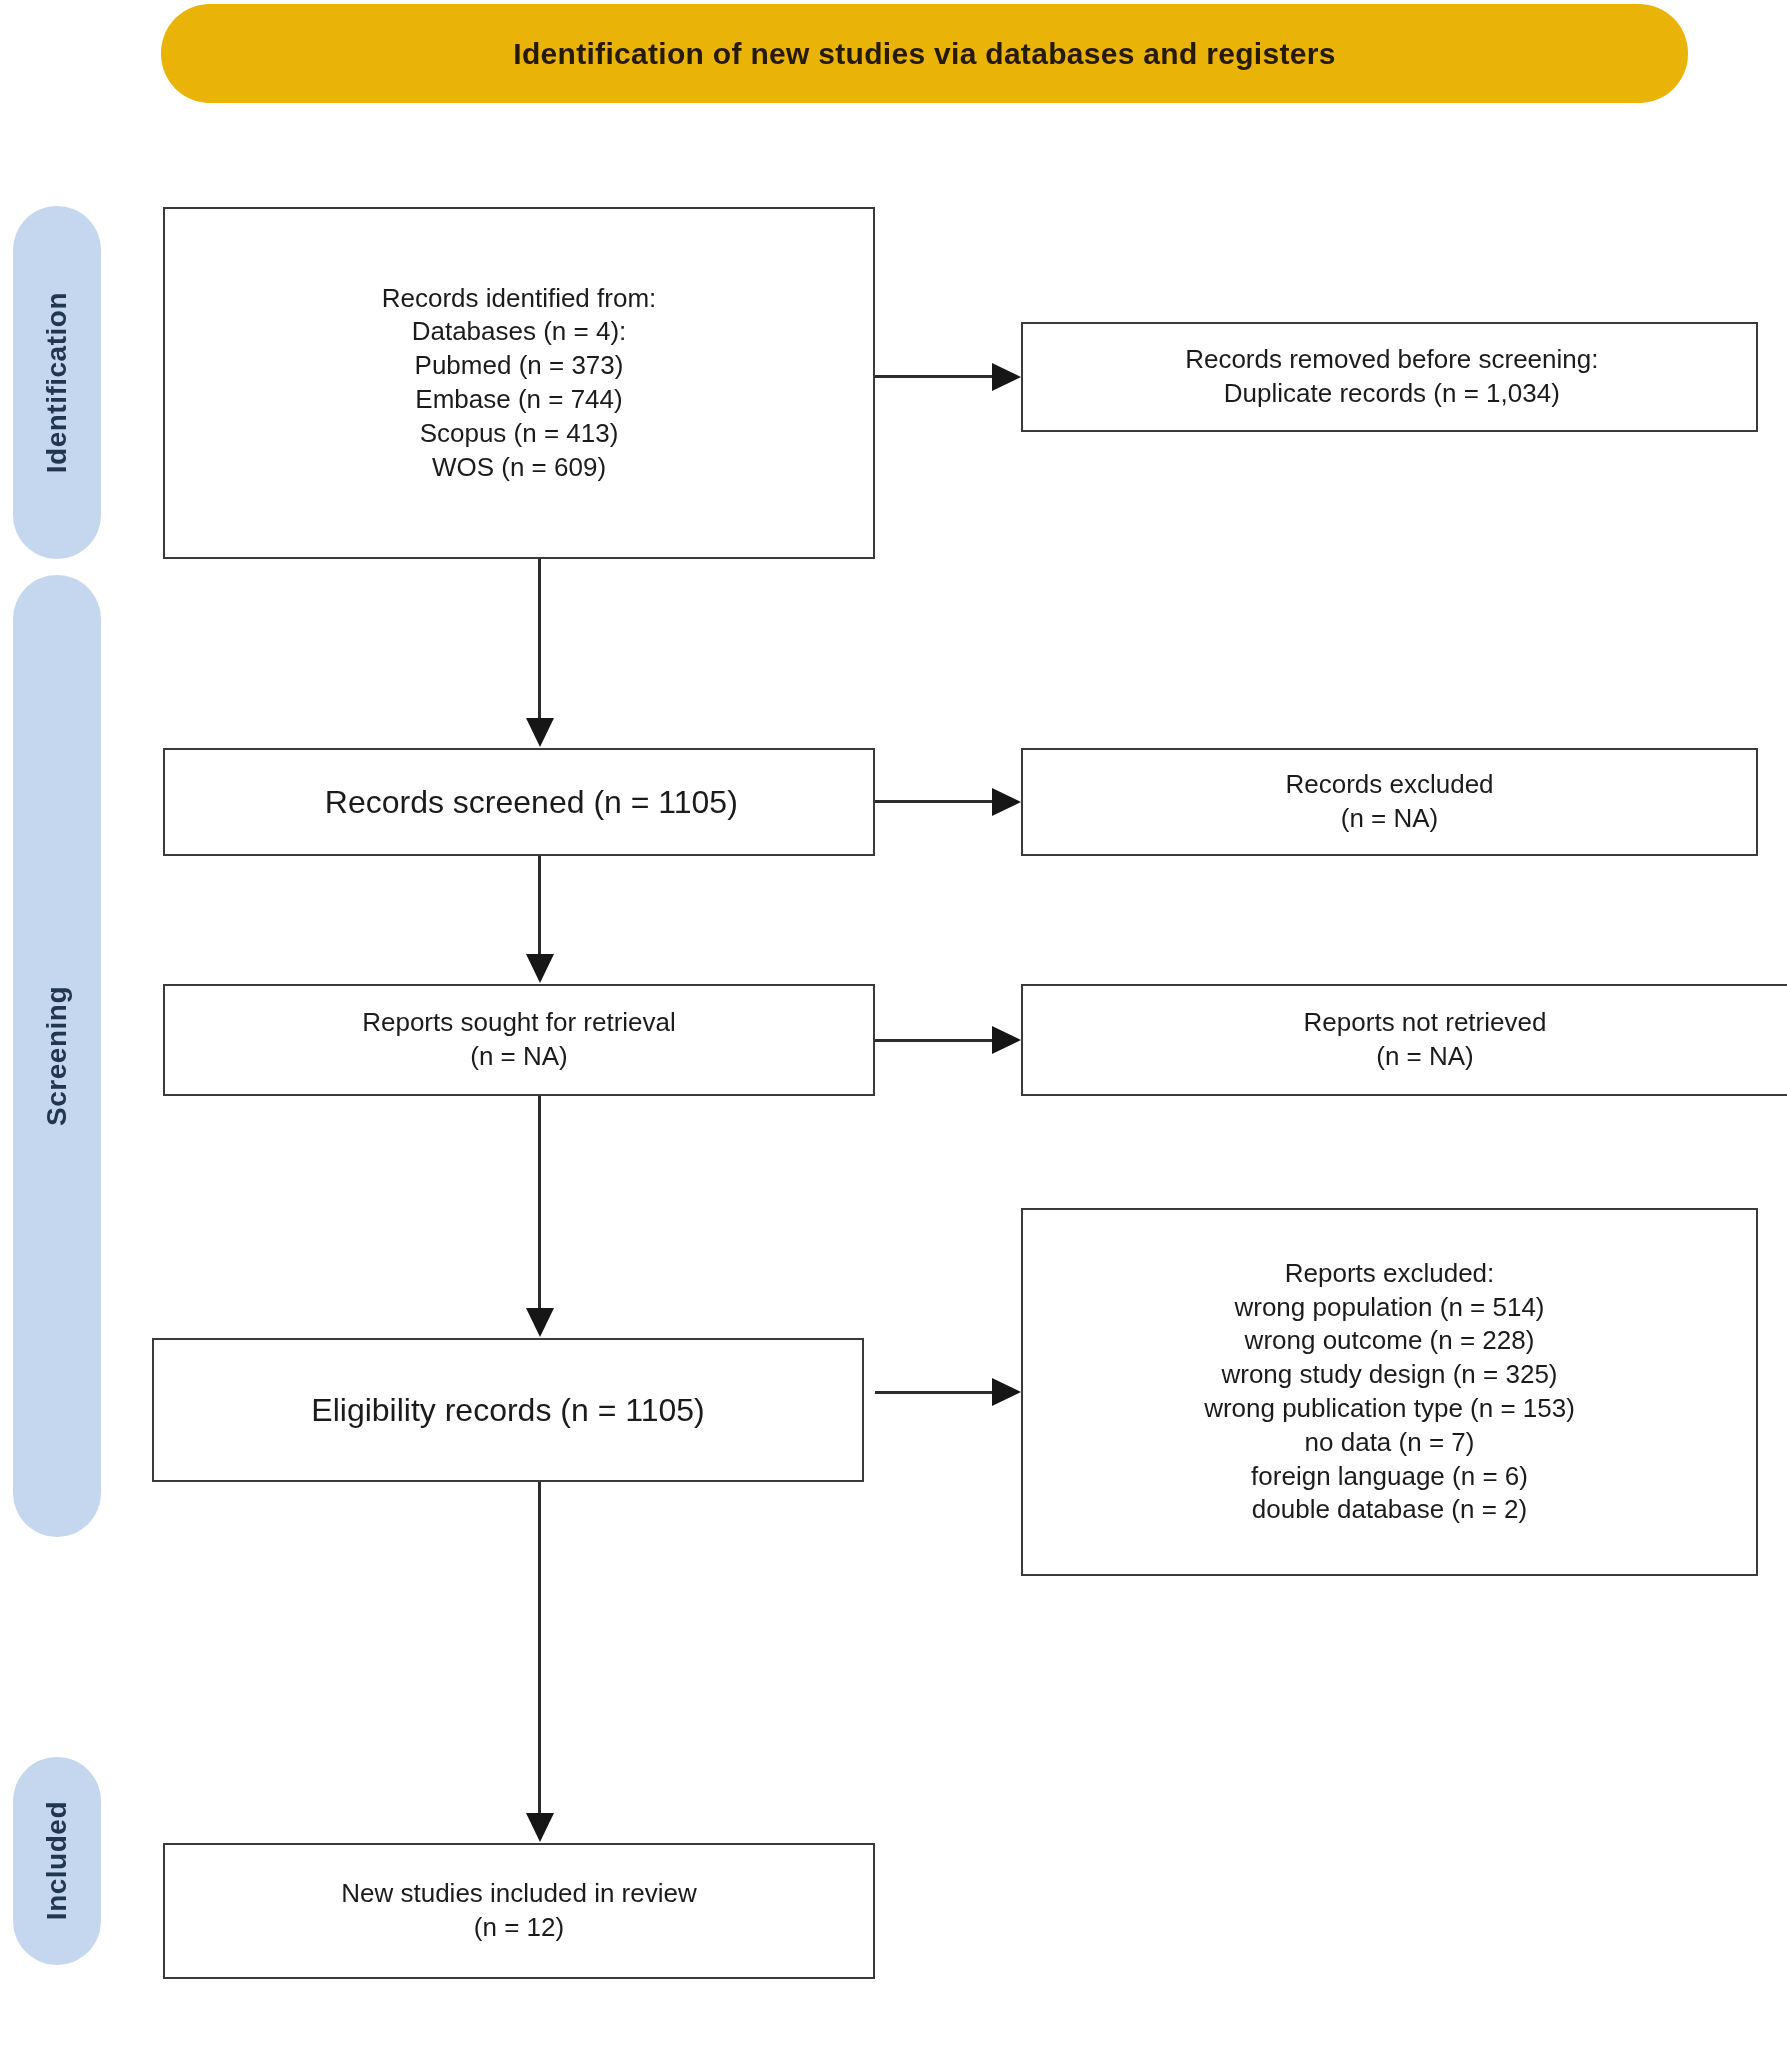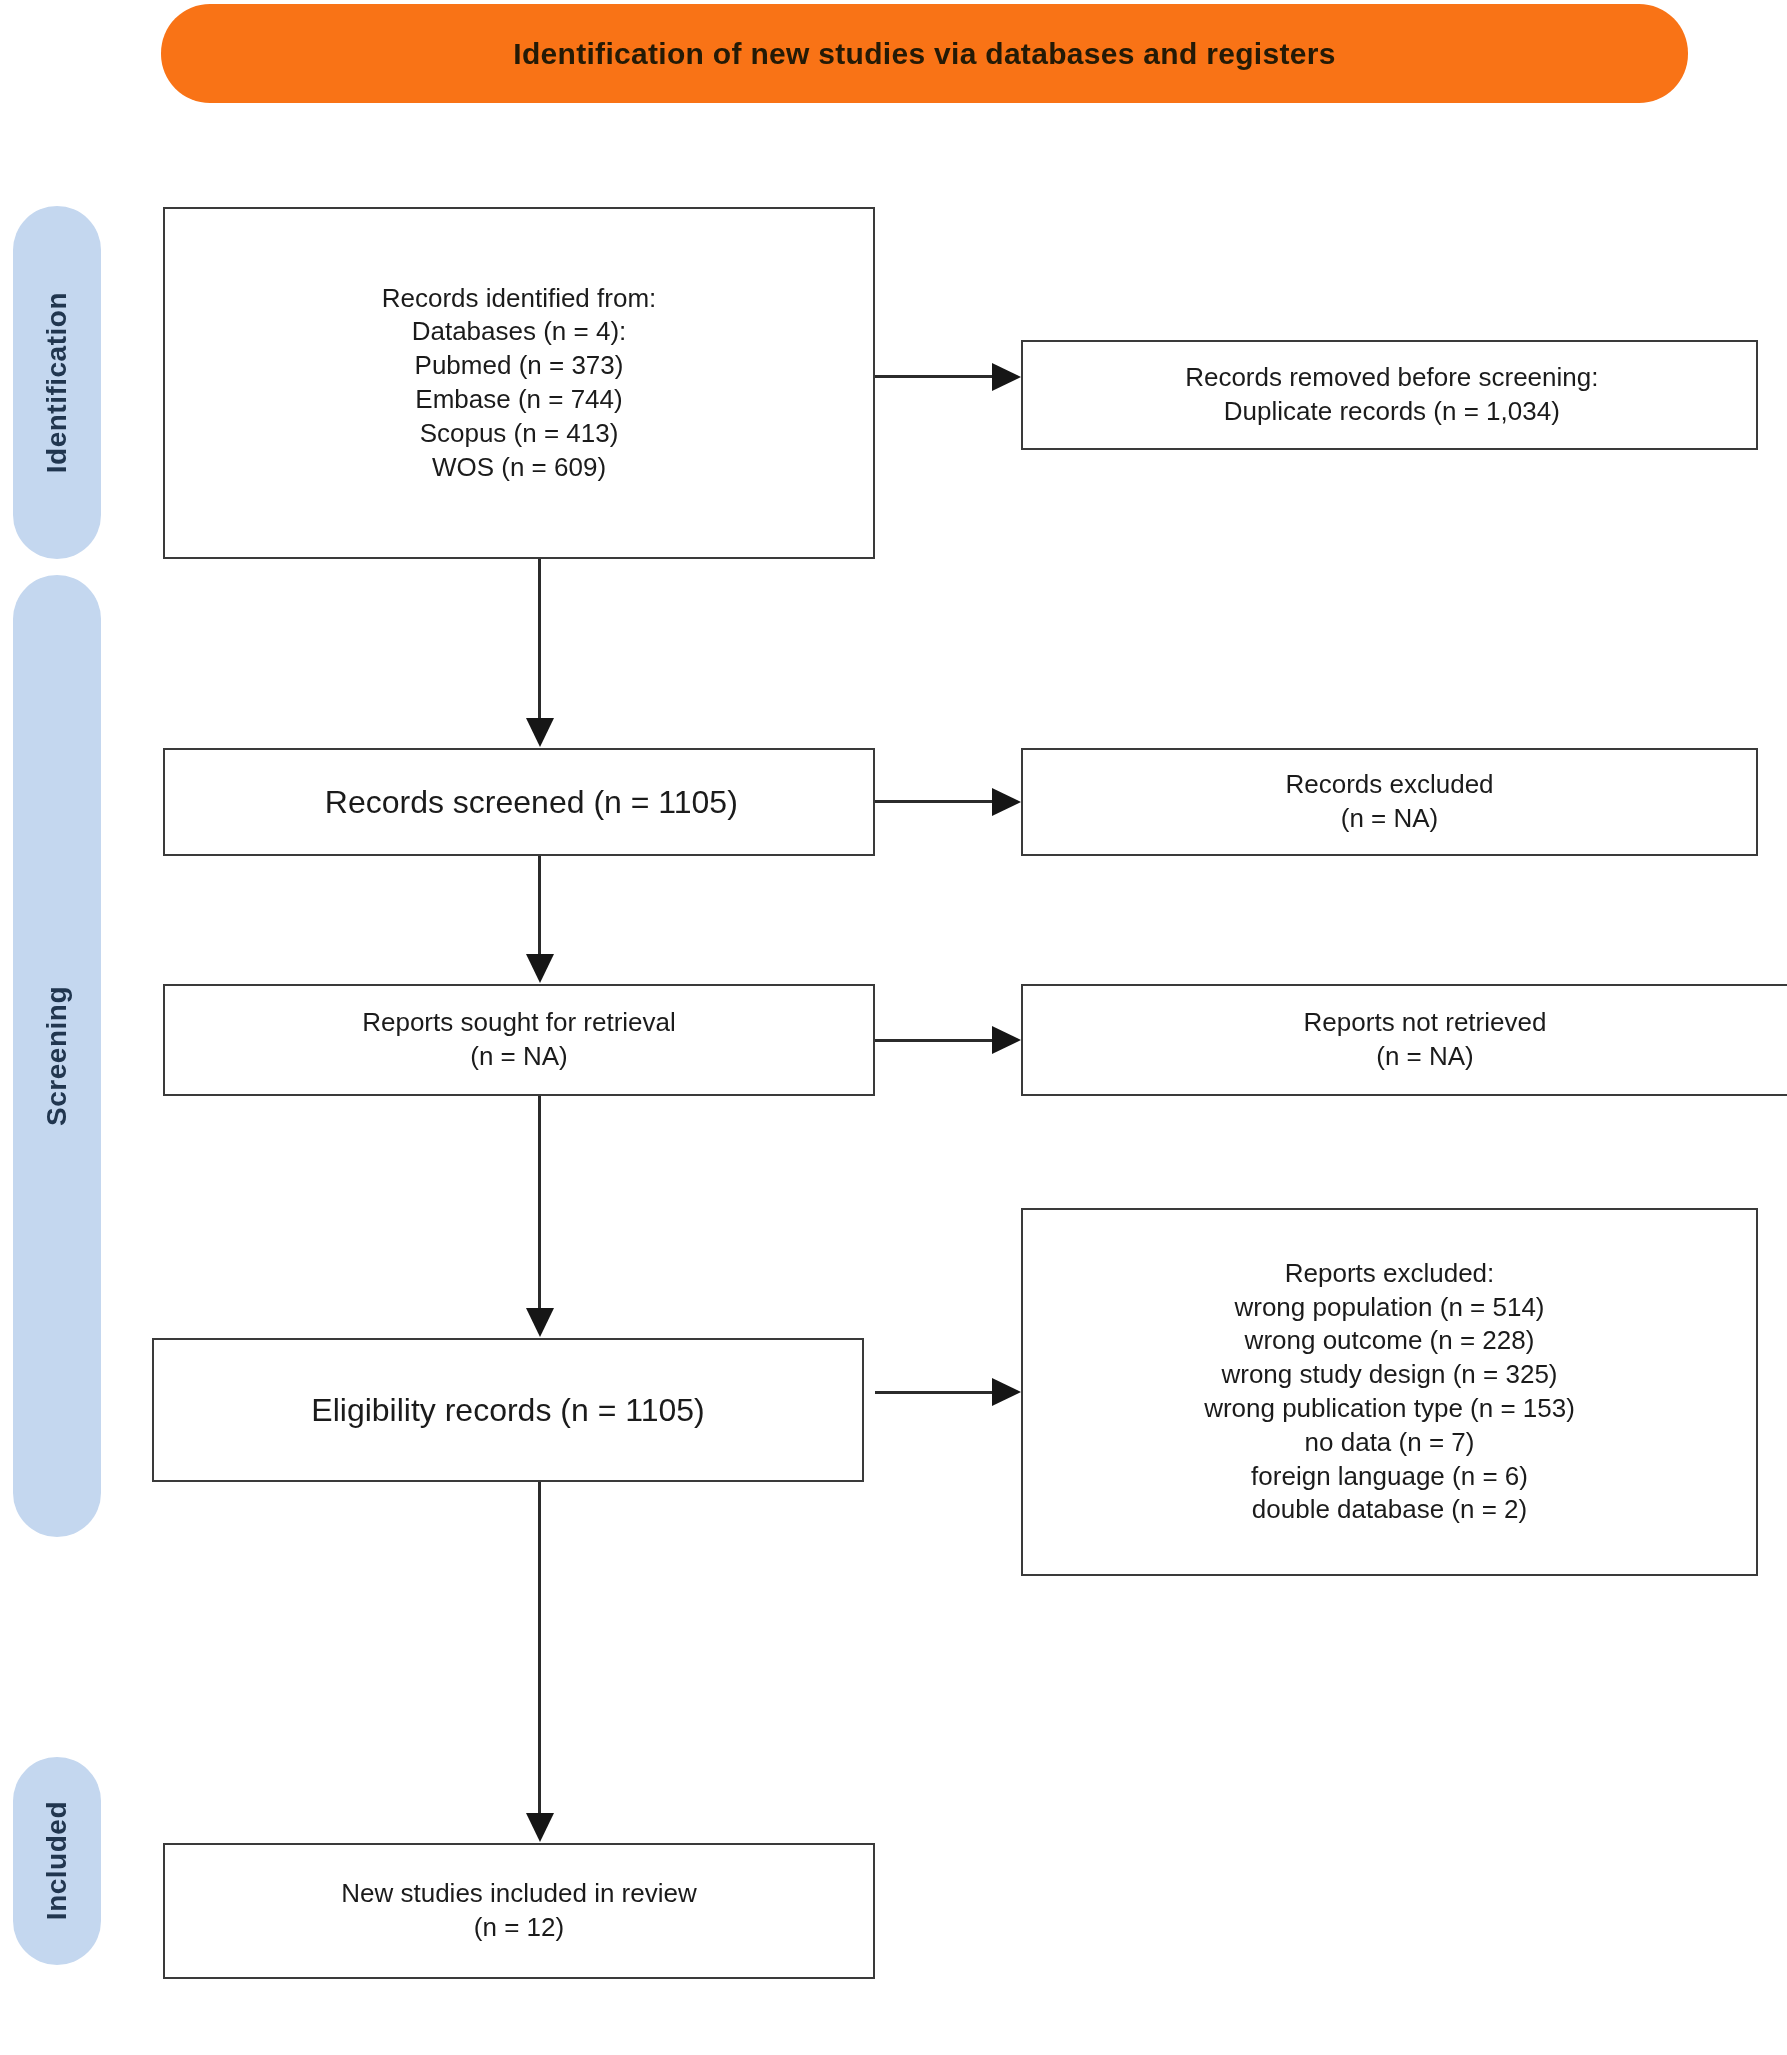--- a/index.html
+++ b/index.html
@@ -16,21 +16,21 @@
     overflow: hidden;
   }
 
   
   .banner {
     position: absolute;
     left: 161px;
     top: 4.1px;
     width: 1527px;
     height: 99px;
-    background: #f97316;
+    background: #eab308;
     border-radius: 49px;
     display: flex;
     align-items: center;
     justify-content: center;
     box-sizing: border-box;
   }
   .banner-text {
     font-size: 30px;
     font-weight: 700;
     color: #241a06;
@@ -91,21 +91,21 @@
   }
 
   
   #box-identified      { left: 163px;  top: 207px;  width: 712px; height: 352px; }
   #box-screened        { left: 163px;  top: 748px; width: 712px; height: 108px; padding-left: 37px; }
   #box-sought          { left: 163px;  top: 984px; width: 712px; height: 112px; }
   #box-eligibility     { left: 152px;  top: 1338px; width: 712px; height: 144px; }
   #box-included-final  { left: 163px;  top: 1843px; width: 712px; height: 136px; }
 
   
-  #box-removed         { left: 1021px; top: 340px;  width: 737px; height: 110px; padding-left: 17px; }
+  #box-removed         { left: 1021px; top: 322px;  width: 737px; height: 110px; padding-left: 17px; }
   #box-excluded        { left: 1021px; top: 748px; width: 737px; height: 108px; }
   #box-not-retrieved   { left: 1021px; top: 984px; width: 808px; height: 112px; }
   #box-reports-excl    { left: 1021px; top: 1208px; width: 737px; height: 368px; }
 
   
   .vline {
     position: absolute;
     width: 3.1px;
     background: #2b2b2b;
   }

